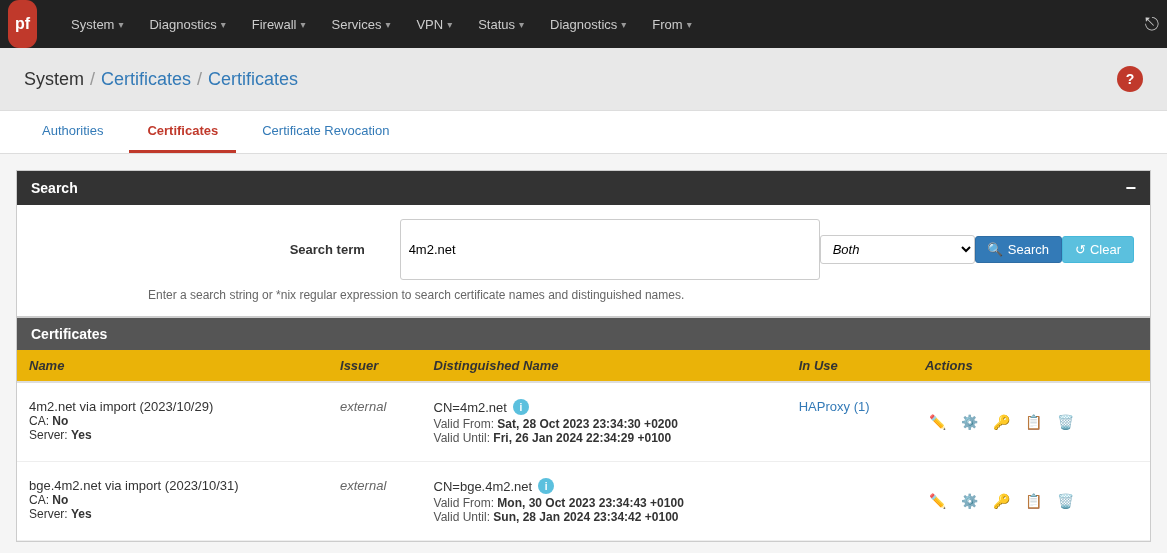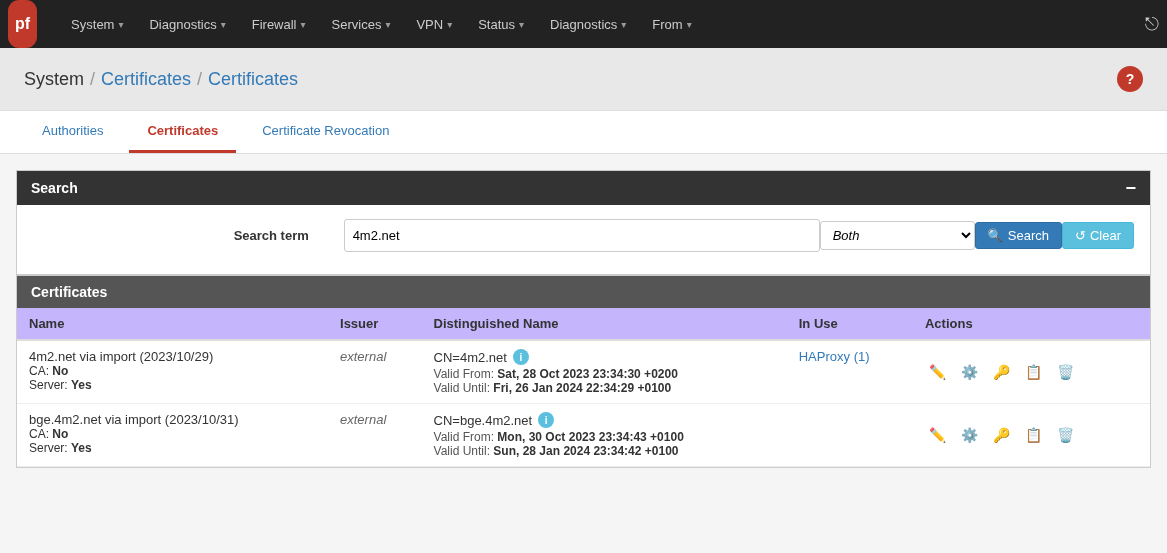--- a/index.html
+++ b/index.html
@@ -156,22 +156,22 @@
       justify-content: flex-end;
     }
     .form-label {
       width: 110px;
       font-weight: bold;
       font-size: 13px;
       color: #333;
       flex-shrink: 0;
     }
     .search-input {
-      width: 476px;
-      padding: 8px 8px;
+      width: 420px;
+      padding: 22px 8px;
       border: 1px solid #ccc;
       border-radius: 3px;
       font-size: 13px;
       outline: none;
     }
     .search-select {
       padding: 5px 8px;
       border: 1px solid #ccc;
       border-radius: 3px;
       font-size: 13px;
@@ -213,35 +213,36 @@
     
     .certificates-panel .panel-header {
       background: #555;
     }
     table {
       width: 100%;
       border-collapse: collapse;
       font-size: 13px;
     }
     thead tr {
-      background: #c4b5fd;
+      background: #eab308;
       border-bottom: 2px solid #ddd;
+      font-style: italic;
     }
     th {
       padding: 8px 12px;
       text-align: left;
       font-weight: bold;
       color: #333;
       white-space: nowrap;
     }
     tbody tr {
       border-bottom: 1px solid #eee;
     }
     td {
-      padding: 8px 12px;
+      padding: 16px 12px;
       vertical-align: top;
     }
     .cert-name { font-size: 13px; color: #333; }
     .cert-ca { font-size: 12px; color: #333; }
     .cert-server { font-size: 12px; color: #333; }
     .bold { font-weight: bold; }
     .issuer-text { font-style: italic; color: #666; }
     .dn-line { display: flex; align-items: center; gap: 6px; margin-bottom: 2px; }
     .dn-cn { font-size: 13px; }
     .info-icon {
@@ -361,20 +362,21 @@
         </select>
         <button class="btn-search">
           <span>🔍</span>
           <span>Search</span>
         </button>
         <button class="btn-clear">
           <span>↺</span>
           <span>Clear</span>
         </button>
       </div>
+      <div class="search-hint">Enter a search string or *nix regular expression to search certificate names and distinguished names.</div>
     </div>
   </div>
 
   <div class="panel certificates-panel">
     <div class="panel-header">
       <span>Certificates</span>
     </div>
     <table>
       <thead>
         <tr>

